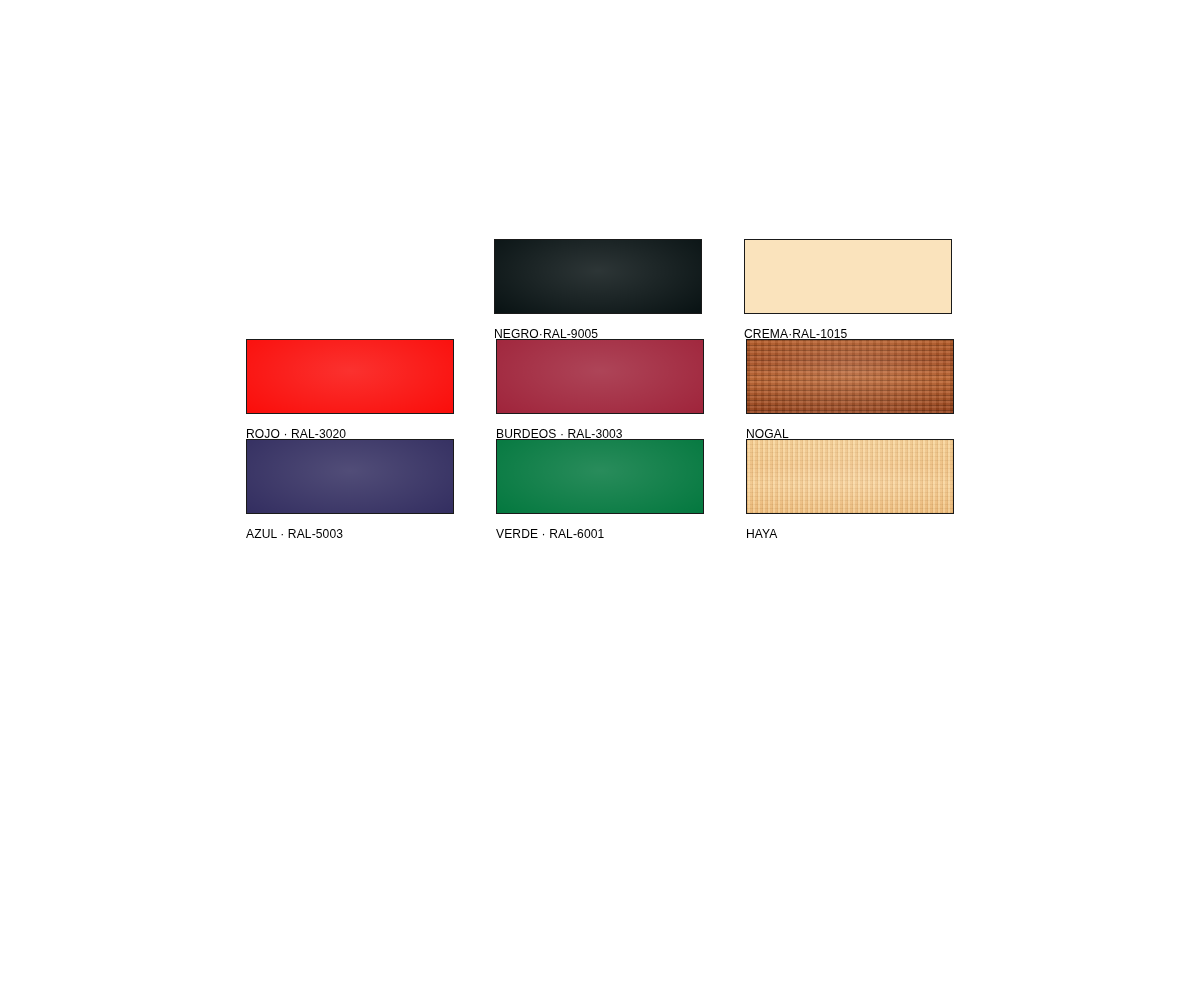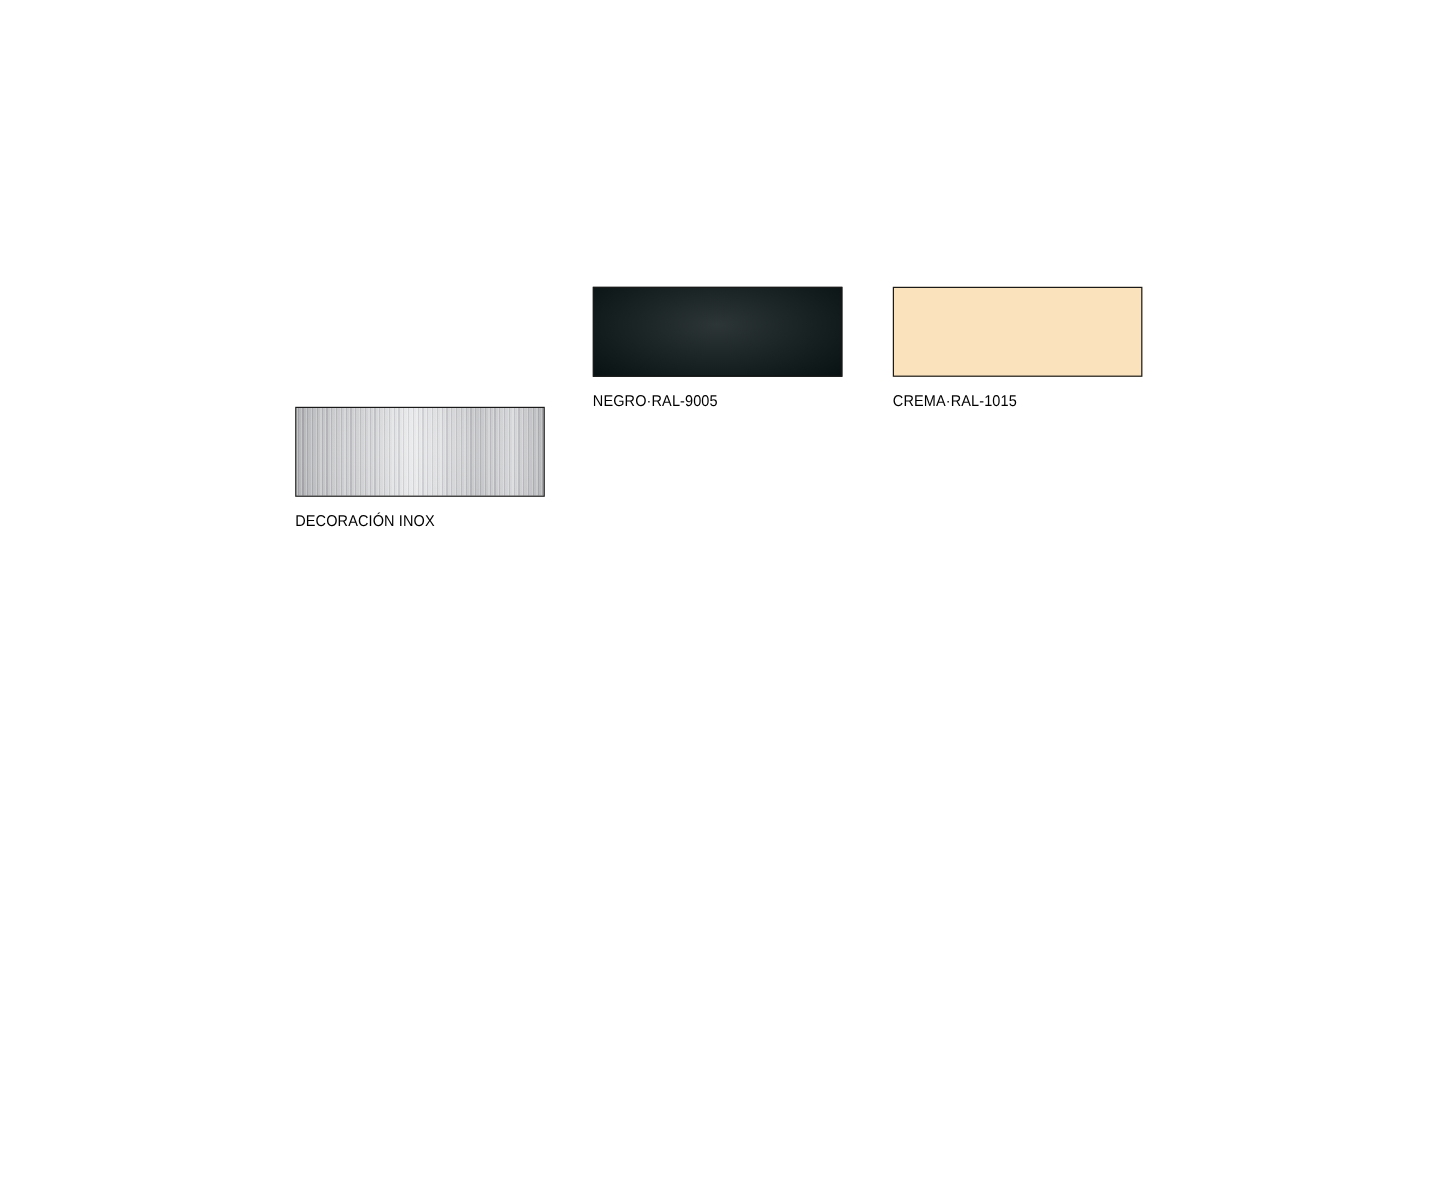--- a/index.html
+++ b/index.html
@@ -134,19 +134,53 @@
       </div>
       <div class="swatch-cell">
         <div class="swatch-chip chip-flat" style="background: rgb(250, 227, 188);"></div>
         <div class="swatch-label">CREMA·RAL-1015</div>
       </div>
     </div>
     <div class="swatch-row">
     </div>
     <div class="swatch-row">
       <div class="swatch-cell">
-        <div class="swatch-chip tex-inox">
+        <div class="swatch-chip" style="background: rgb(250, 10, 7);">
           <span class="gloss"></span>
         </div>
-        <div class="swatch-label">DECORACIÓN INOX</div>
+        <div class="swatch-label">ROJO · RAL-3020</div>
       </div>
+      <div class="swatch-cell">
+        <div class="swatch-chip" style="background: rgb(158, 33, 56);">
+          <span class="gloss"></span>
+        </div>
+        <div class="swatch-label">BURDEOS · RAL-3003</div>
+      </div>
+      <div class="swatch-cell">
+        <div class="swatch-chip tex-nogal">
+          <span class="gloss"></span>
+        </div>
+        <div class="swatch-label">NOGAL</div>
+      </div>
+    </div>
+    <div class="swatch-row">
+      <div class="swatch-cell">
+        <div class="swatch-chip" style="background: rgb(48, 43, 94);">
+          <span class="gloss"></span>
+        </div>
+        <div class="swatch-label">AZUL · RAL-5003</div>
+      </div>
+      <div class="swatch-cell">
+        <div class="swatch-chip" style="background: rgb(0, 118, 60);">
+          <span class="gloss"></span>
+        </div>
+        <div class="swatch-label">VERDE · RAL-6001</div>
+      </div>
+      <div class="swatch-cell">
+        <div class="swatch-chip tex-haya">
+          <span class="gloss"></span>
+        </div>
+        <div class="swatch-label">HAYA</div>
+      </div>
+    </div>
+    <div class="swatch-row">
     </div>
   </div>
 
 </body></html>

